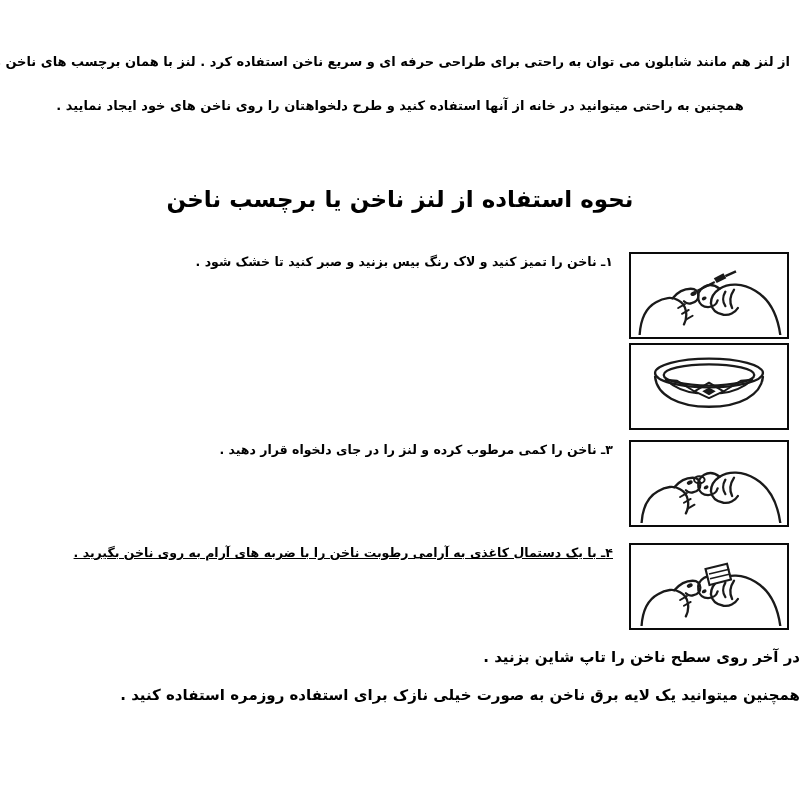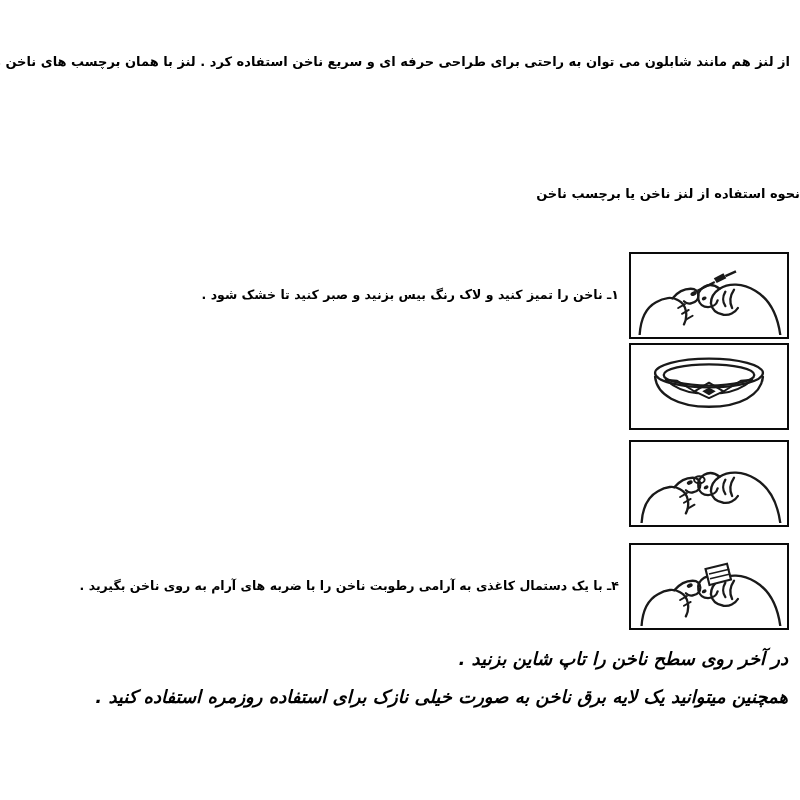--- a/index.html
+++ b/index.html
@@ -15,58 +15,59 @@
   .page { position:absolute; inset:0; background:#ffffff; }
 
   .intro {
     position:absolute; top:40px; left:10px; right:10px;
     text-align:center; font-size:13px; line-height:44px;
   }
   .intro-line { white-space:nowrap; }
 
   .heading {
     position:absolute; top:186px; left:0; right:0;
-    text-align:right; font-size:13px; font-weight:700;
+    text-align:center; font-size:23px; font-weight:700;
   }
 
   .step {
     position:absolute; right:11px;
-    display:flex; direction:rtl; align-items:center; gap:10px;
+    display:flex; direction:rtl; align-items:flex-start; gap:16px;
   }
   .step-1 { top:252px; }
   .step-2 { top:343px; }
   .step-3 { top:440px; }
-  .step-4 { top:543px; }
+  .step-4 { top:543px;text-decoration:underline; }
 
   .figure {
     width:160px; height:87px; flex:0 0 auto;
     border:2px solid #0a0a0a; background:#ffffff;
     display:flex; align-items:center; justify-content:center;
   }
   .figure svg { width:152px; height:79px; display:block; }
 
   .step-text {
     font-size:12.5px; line-height:25px; margin-top:-3px;
     text-align:right; white-space:nowrap;
   }
 
   .footer-line {
-    position:absolute; right:12px;
-    font-size:18px; white-space:nowrap;font-style:italic;
+    position:absolute; right:0;
+    font-size:15px; white-space:nowrap;
   }
   .footer-line-1 { top:648px; }
   .footer-line-2 { top:686px;text-align:center; }
 </style>
 </head>
 <body>
 
 <div class="page">
 
   <div class="intro">
     <div class="intro-line">از لنز هم مانند شابلون می توان به راحتی برای طراحی حرفه ای و سریع ناخن استفاده کرد . لنز با همان برچسب های ناخن در طرح ها و</div>
+    <div class="intro-line">همچنین به راحتی میتوانید در خانه از آنها استفاده کنید و طرح دلخواهتان را روی ناخن های خود ایجاد نمایید .</div>
   </div>
 
   <div class="heading">نحوه استفاده از لنز ناخن یا برچسب ناخن</div>
 
   <div class="step step-1">
     <div class="figure">
       <svg viewBox="0 0 156 82" xmlns="http://www.w3.org/2000/svg">
         <g fill="none" stroke="#1a1a1a" stroke-width="2.4" stroke-linecap="round" stroke-linejoin="round">
           <path d="M6,82 C7,65 12,54 23,48 C31,43 40,42 46,46 C50,48 53,52 54,57 C55,62 54,67 52,71"></path>
           <path d="M40,44 C45,38 52,34 59,34 C64,34 67,37 67,41 C67,45 64,48 60,49 C57,50 54,49 52,47"></path>
@@ -122,20 +123,23 @@
           <path d="M95,37 C92,42 92,48 95,52"></path>
           <path d="M104,35 C100,41 99,48 102,54"></path>
           <ellipse cx="68" cy="37" rx="5.5" ry="3.6" stroke-width="2"></ellipse>
         </g>
         <g fill="#1a1a1a">
           <ellipse cx="58" cy="40" rx="3.2" ry="2.1" transform="rotate(-25 58 40)"></ellipse>
           <ellipse cx="75" cy="45" rx="2.6" ry="1.8" transform="rotate(-25 75 45)"></ellipse>
         </g>
       </svg>
     </div>
+    <div class="step-text">
+      <div>۳ـ ناخن را کمی مرطوب کرده و لنز را در جای دلخواه قرار دهید .</div>
+    </div>
   </div>
 
   <div class="step step-4">
     <div class="figure">
       <svg viewBox="0 0 156 82" xmlns="http://www.w3.org/2000/svg">
         <g fill="none" stroke="#1a1a1a" stroke-width="2.4" stroke-linecap="round" stroke-linejoin="round">
           <path d="M8,82 C9,66 14,55 25,49 C33,44 42,43 48,47 C52,49 55,53 56,58 C57,63 56,68 54,72"></path>
           <path d="M42,45 C47,39 54,35 61,35 C66,35 69,38 69,42 C69,46 66,49 62,50 C59,51 56,50 54,48"></path>
           <path d="M48,55 l7,-4 M52,61 l7,-4" stroke-width="2"></path>
           <path d="M152,82 C149,60 141,45 126,36 C113,28 98,28 89,34 C83,38 80,43 80,49"></path>

